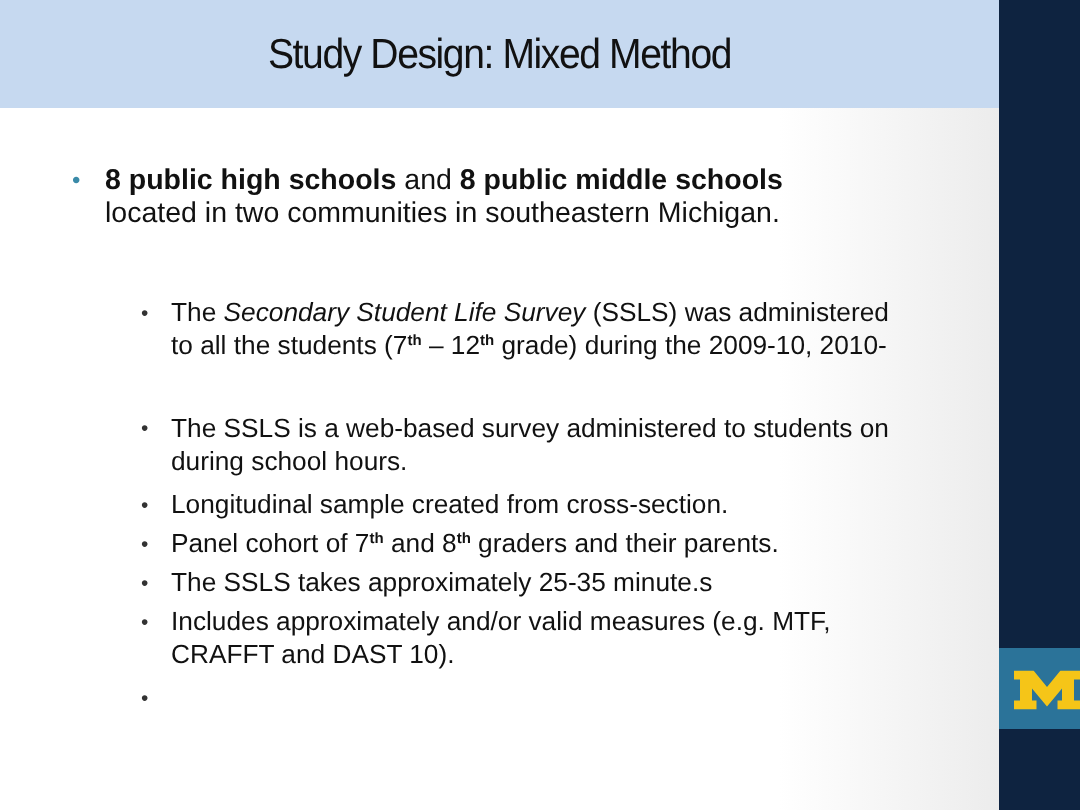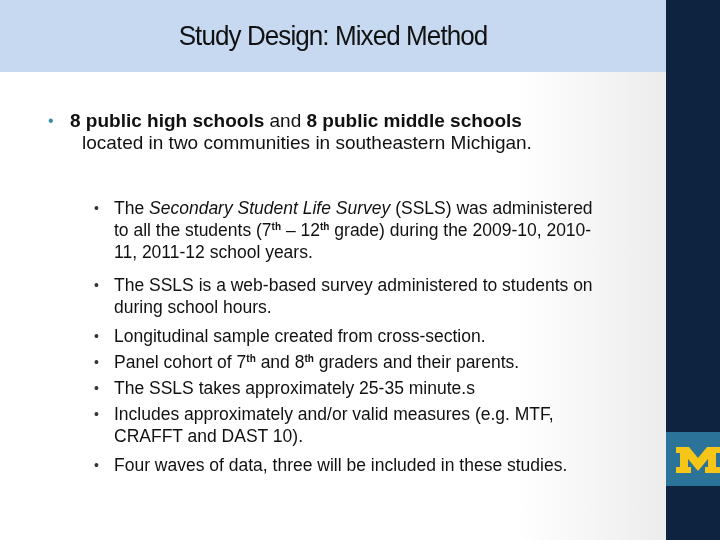--- a/index.html
+++ b/index.html
@@ -7,21 +7,21 @@
   .content-bg { position:absolute; left:0; top:0; width:666px; height:540px;
     background: linear-gradient(to right, #ffffff 0%, #ffffff 78%, #ececec 100%); }
   .header { position:absolute; left:0; top:0; width:666px; height:72px; background:#c6d9f0; }
   .title { position:absolute; left:0; width:666px; top:20px; text-align:center; font-size:28px; color:#111; letter-spacing:-1px; transform:scaleX(0.93); transform-origin:center; }
   .right-bar { position:absolute; left:666px; top:0; width:54px; height:540px; background:#0e2340; }
   .logo-band { position:absolute; left:666px; top:432px; width:54px; height:54px; background:#2b7399; }
   .logo-m { position:absolute; left:676px; top:447px; }
   .lvl1 { position:absolute; left:48px; top:110px; width:600px; font-size:19px; line-height:22px; color:#111; }
   .lvl1 .bullet { position:absolute; left:0; top:0; color:#3a8aa8; font-size:16px; }
   .lvl1 .text { margin-left:22px; display:block; }
-  .lvl1 .text .indent { display:block; padding-left:0;margin-left:12px; }
+  .lvl1 .text .indent { display:block; padding-left:0; }
   .sub { position:absolute; left:114px; width:540px; font-size:17.5px; line-height:22px; color:#111; }
   .sub .bullet { position:absolute; left:-20px; top:0; color:#333; font-size:14px; }
   sup { font-size:10px; line-height:0; vertical-align:6px;font-weight:bold; }
 </style>
 </head>
 <body>
 
 <div class="content-bg"></div>
 <div class="header"></div>
 <div class="title">Study Design: Mixed Method</div>
@@ -37,21 +37,20 @@
   <span class="text">
     <b>8 public high schools</b><span> and </span><b>8 public middle schools</b>
     <span class="indent">located in two communities in southeastern Michigan.</span>
   </span>
 </div>
 
 <div class="sub" style="top:197px;">
   <span class="bullet">•</span>
   <span>The </span><i>Secondary Student Life Survey</i><span> (SSLS) was administered</span><br>
   <span>to all the students (7</span><sup>th</sup><span> – 12</span><sup>th</sup><span> grade) during the 2009-10, 2010-</span><br>
-  <span>11, 2011-12 school years.</span>
 </div>
 
 <div class="sub" style="top:274px;">
   <span class="bullet">•</span>
   <span>The SSLS is a web-based survey administered to students on</span><br>
   <span>during school hours.</span>
 </div>
 
 <div class="sub" style="top:325px;">
   <span class="bullet">•</span>
@@ -69,14 +68,13 @@
 </div>
 
 <div class="sub" style="top:403px;">
   <span class="bullet">•</span>
   <span>Includes approximately and/or valid measures (e.g. MTF,</span><br>
   <span>CRAFFT and DAST 10).</span>
 </div>
 
 <div class="sub" style="top:454px;">
   <span class="bullet">•</span>
-  <span>Four waves of data, three will be included in these studies.</span>
 </div>
 
 </body></html>

